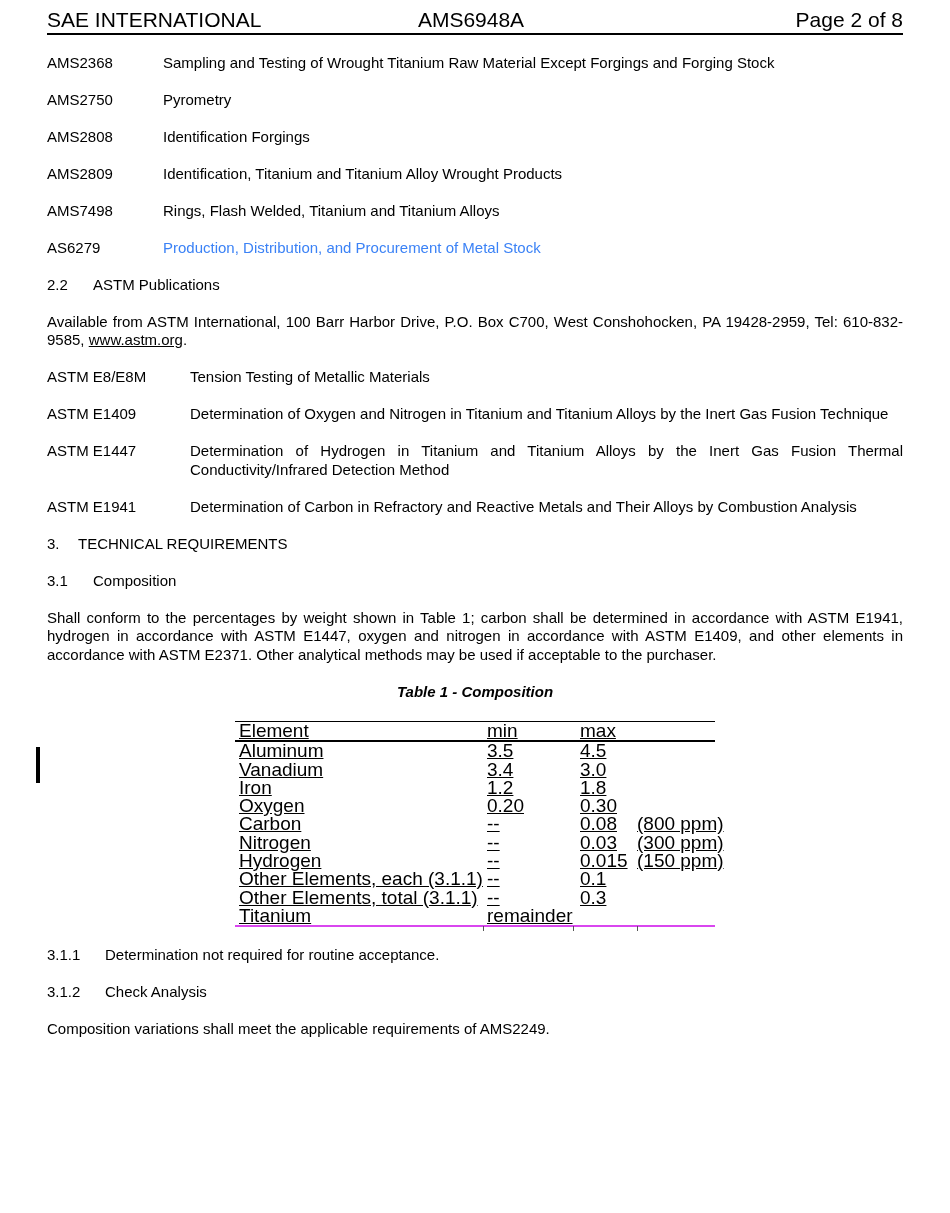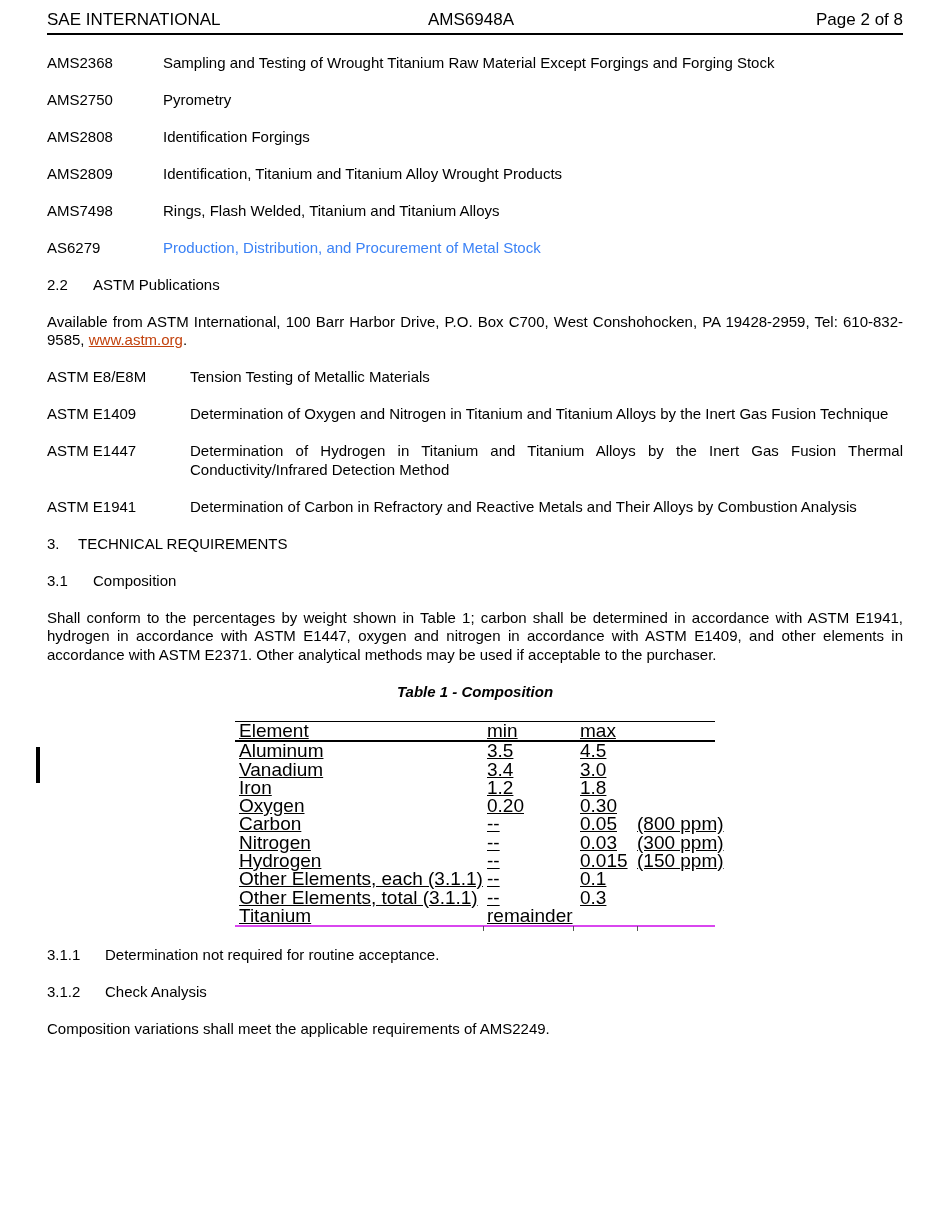--- a/index.html
+++ b/index.html
@@ -10,21 +10,21 @@
     font-family: "Liberation Sans", "DejaVu Sans", sans-serif;
     font-size: 15px; color: #000;
     overflow: hidden;
   }
   .page { padding: 10px 47px 0 47px; }
 
   
   .doc-header {
     position: relative;
     display: flex; justify-content: space-between; align-items: baseline;
-    font-size: 17px; line-height: 20px;
+    font-size: 21px; line-height: 20px;
     border-bottom: 2px solid #000;
     padding-bottom: 3px;
   }
   .doc-header .center {
     position: absolute; left: 0; right: 8px; text-align: center;
   }
 
   .blk { margin: 18.5px 0 0 0; line-height: 18.5px; }
 
   
@@ -34,21 +34,21 @@
   .muted { color: #3b82f6; }
 
   
   .num { display: inline-block; }
   .num.w2 { width: 46px; }   
   .num.w1 { width: 31px; }   
   .num.w3 { width: 58px; }   
 
   p.body-par { text-align: justify; }
 
-  a.doc-link { color: #c2410c; text-decoration: underline; cursor: pointer; }
+  a.doc-link { color: #000000; text-decoration: underline; cursor: pointer; }
 
   
   .change-bar {
     position: absolute; left: 36px; top: 747px;
     width: 4px; height: 36px; background: #000;
   }
 
   
   .table-caption {
     margin-top: 18.5px; line-height: 18.5px;
@@ -187,21 +187,21 @@
           </tr>
           <tr>
             <td class="c0">Oxygen</td>
             <td class="c1">0.20</td>
             <td class="c2">0.30</td>
             <td class="c3"></td>
           </tr>
           <tr>
             <td class="c0">Carbon</td>
             <td class="c1">--</td>
-            <td class="c2">0.05</td>
+            <td class="c2">0.08</td>
             <td class="c3">(800 ppm)</td>
           </tr>
           <tr>
             <td class="c0">Nitrogen</td>
             <td class="c1">--</td>
             <td class="c2">0.03</td>
             <td class="c3">(300 ppm)</td>
           </tr>
           <tr>
             <td class="c0">Hydrogen</td>

